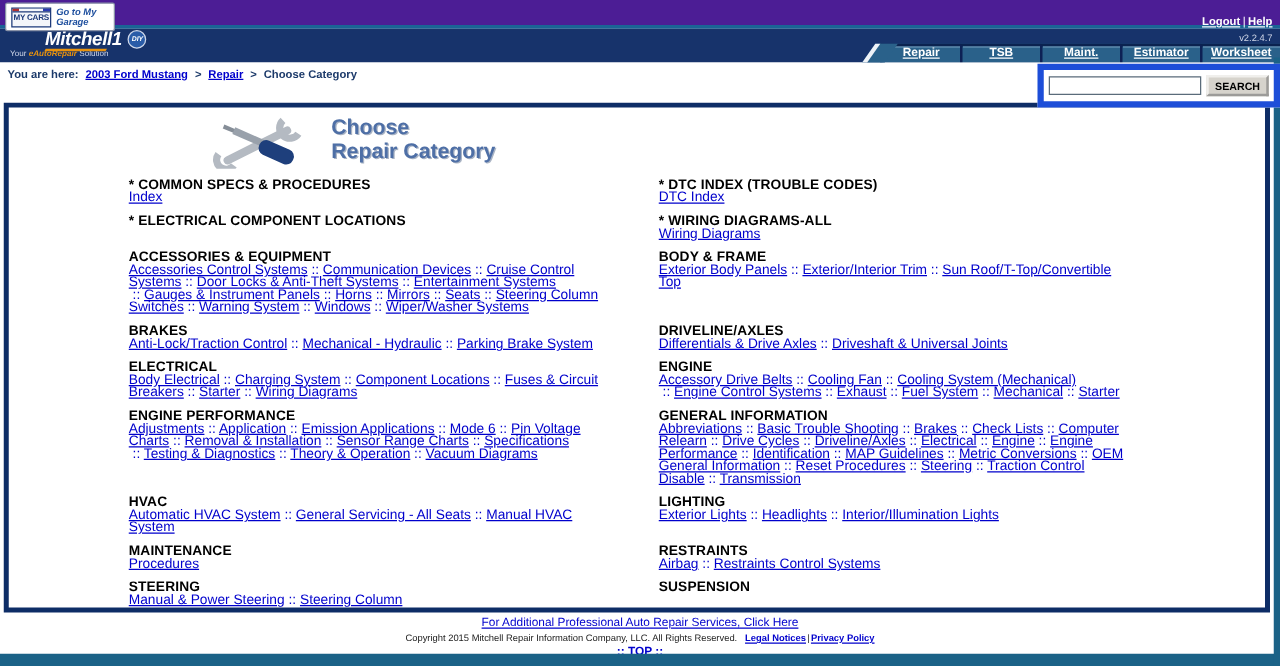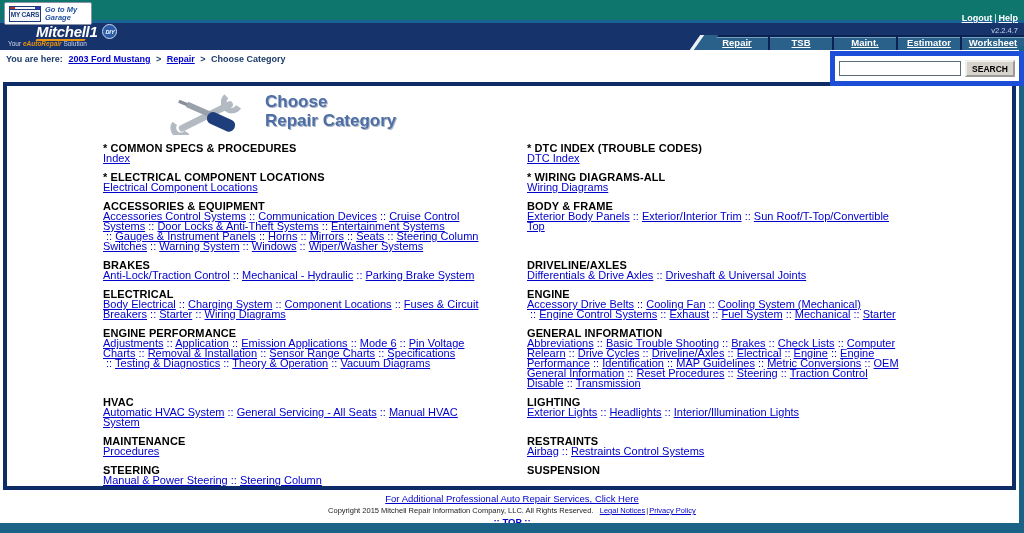--- a/index.html
+++ b/index.html
@@ -6,21 +6,21 @@
   html,body { width:1024px; height:533px; }
   body {
     position: relative;
     font-family: "Liberation Sans", sans-serif;
     background: #ffffff;
     overflow: hidden;
   }
   a { cursor: pointer; }
 
   
-  .top-bar { height:20px; background:#0f766e; position:relative; z-index:5; }
+  .top-bar { height:20px; background:#4c1d95; position:relative; z-index:5; }
   .my-cars-btn {
     position:absolute; left:4px; top:2px; height:23px; z-index:10;
     background:#ffffff; border:1px solid #8a93a8; border-radius:2px;
     display:flex; align-items:center; gap:4px; padding:1px 4px;
   }
   .plate { width:32px; height:16px; border:1px solid #1e3a7a; background:#f4f6fa; text-align:center; }
   .plate-top { display:block; height:3px; border-bottom:1px solid #1e3a7a;
     background:linear-gradient(to right,#b03030 0 18%,#f4f6fa 18% 82%,#2a3ab0 82%); }
   .plate-text { display:block; font-size:6.5px; font-weight:bold; color:#1e3a7a; line-height:10px; letter-spacing:-0.2px; }
   .garage-label { width:42px; font-size:7.5px; font-weight:bold; font-style:italic; color:#1e4f9e; line-height:1.05; }
@@ -74,21 +74,21 @@
     padding-left:96px; font-size:11px; line-height:10px; }
   .section { margin-bottom:9px; }
   .cat-heading { font-weight:bold; color:#000; letter-spacing:0.1px; }
   .cat-links a { color:#0000cc; text-decoration:underline; }
   .cat-links .sep { color:#0000cc; white-space:pre; }
 
   
   .footer { height:33px; text-align:center; padding-top:3px; }
   .footer .services { display:block; color:#0000cc; font-size:9.5px; text-decoration:underline; }
   .copy-row { font-size:7.5px; color:#222; margin-top:2px; }
-  .copy-row a { color:#0000cc; text-decoration:underline; font-weight:normal; }
+  .copy-row a { color:#0000cc; text-decoration:underline; font-weight:bold; }
   .copy-row .pipe { color:#222; margin:0 1px; }
   .footer .top-link { display:block; color:#0000cc; font-size:9.5px; font-weight:bold; text-decoration:underline; margin-top:1px; }
   .bottom-bar { position:absolute; left:0; right:0; bottom:0; height:10px; background:#1b6287; }
   .right-strip { position:absolute; right:0; top:46px; bottom:0; width:5px; background:#1b6287; z-index:2; }
 </style>
 </head>
 <body>
 
 <div class="top-bar">
   <div class="my-cars-btn">
@@ -162,21 +162,20 @@
       <div class="section">
         <div class="cat-heading">* COMMON SPECS &amp; PROCEDURES</div>
         <div class="cat-links"><a href="#" class="cat-link">Index</a></div>
       </div>
       <div class="section">
         <div class="cat-heading">* DTC INDEX (TROUBLE CODES)</div>
         <div class="cat-links"><a href="#" class="cat-link">DTC Index</a></div>
       </div>
       <div class="section">
         <div class="cat-heading">* ELECTRICAL COMPONENT LOCATIONS</div>
-        <div class="cat-links"><a href="#" class="cat-link">Electrical Component Locations</a></div>
       </div>
       <div class="section">
         <div class="cat-heading">* WIRING DIAGRAMS-ALL</div>
         <div class="cat-links"><a href="#" class="cat-link">Wiring Diagrams</a></div>
       </div>
       <div class="section">
         <div class="cat-heading">ACCESSORIES &amp; EQUIPMENT</div>
         <div class="cat-links"><a href="#" class="cat-link">Accessories Control Systems</a><span class="sep"> :: </span><a href="#" class="cat-link">Communication Devices</a><span class="sep"> :: </span><a href="#" class="cat-link">Cruise Control Systems</a><span class="sep"> :: </span><a href="#" class="cat-link">Door Locks &amp; Anti-Theft Systems</a><span class="sep"> :: </span><a href="#" class="cat-link">Entertainment Systems</a><span class="sep"> :: </span><a href="#" class="cat-link">Gauges &amp; Instrument Panels</a><span class="sep"> :: </span><a href="#" class="cat-link">Horns</a><span class="sep"> :: </span><a href="#" class="cat-link">Mirrors</a><span class="sep"> :: </span><a href="#" class="cat-link">Seats</a><span class="sep"> :: </span><a href="#" class="cat-link">Steering Column Switches</a><span class="sep"> :: </span><a href="#" class="cat-link">Warning System</a><span class="sep"> :: </span><a href="#" class="cat-link">Windows</a><span class="sep"> :: </span><a href="#" class="cat-link">Wiper/Washer Systems</a></div>
       </div>
       <div class="section">

